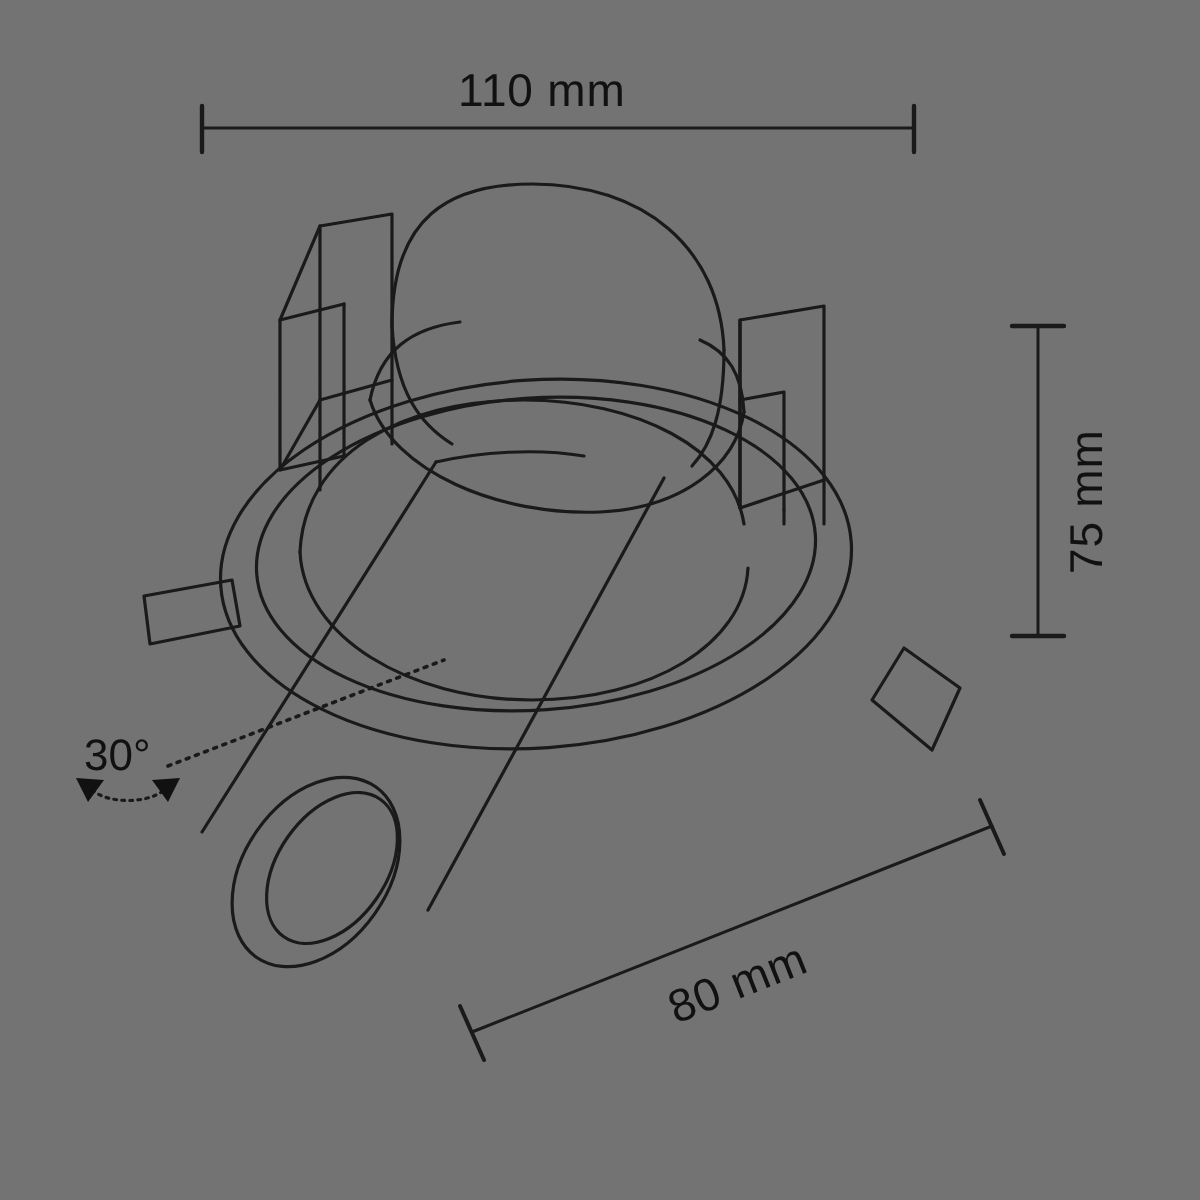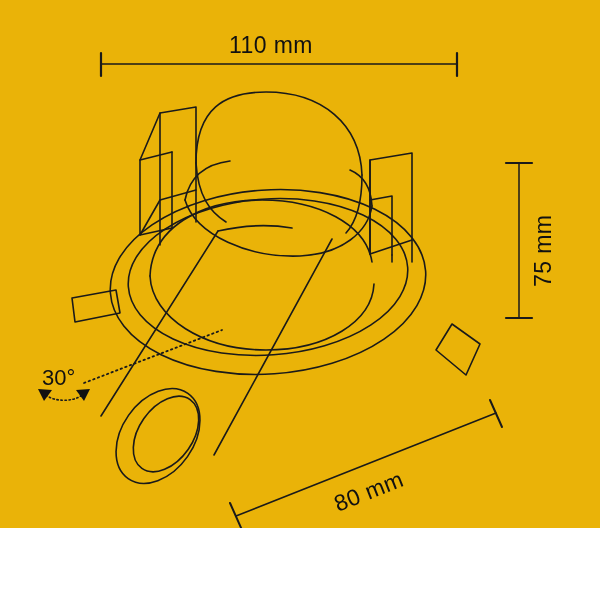--- a/index.html
+++ b/index.html
@@ -6,22 +6,22 @@
     margin: 0;
     padding: 0;
     background: #ffffff;
   }
   body {
     font-family: "Liberation Sans", sans-serif;
   }
   #canvas {
     position: relative;
     width: 600px;
-    height: 528px;
-    background: #eab308;
+    height: 600px;
+    background: #737373;
     overflow: hidden;
   }
   #drawing {
     position: absolute;
     left: 0;
     top: 0;
     width: 600px;
     height: 600px;
   }
   .dim-text {

